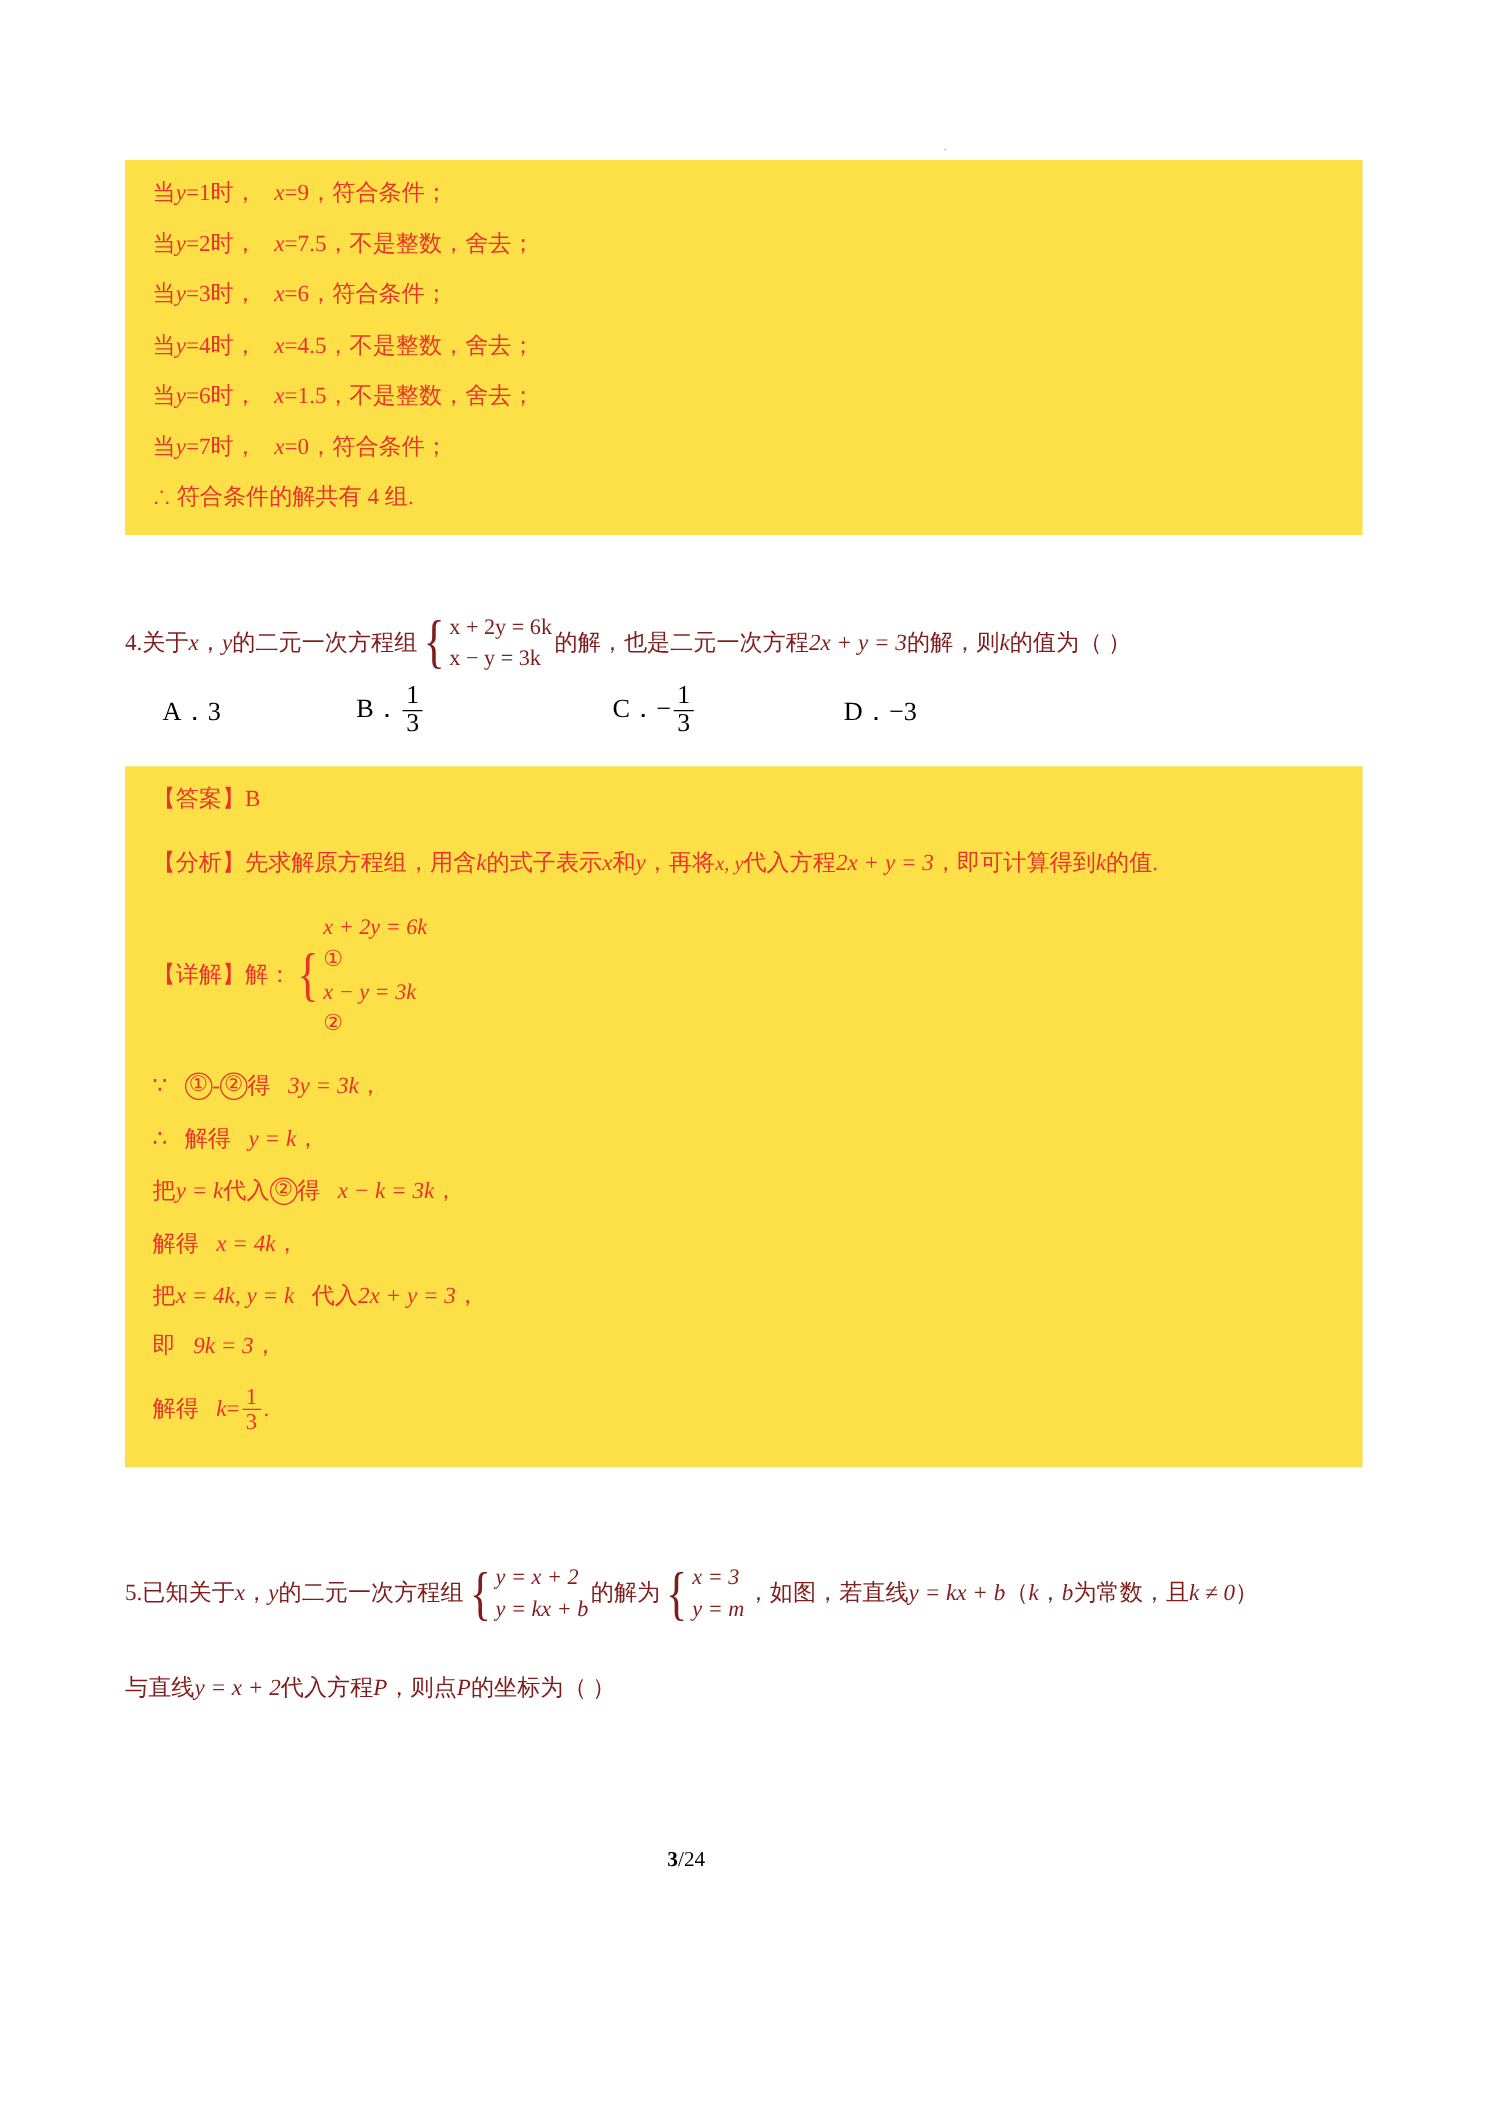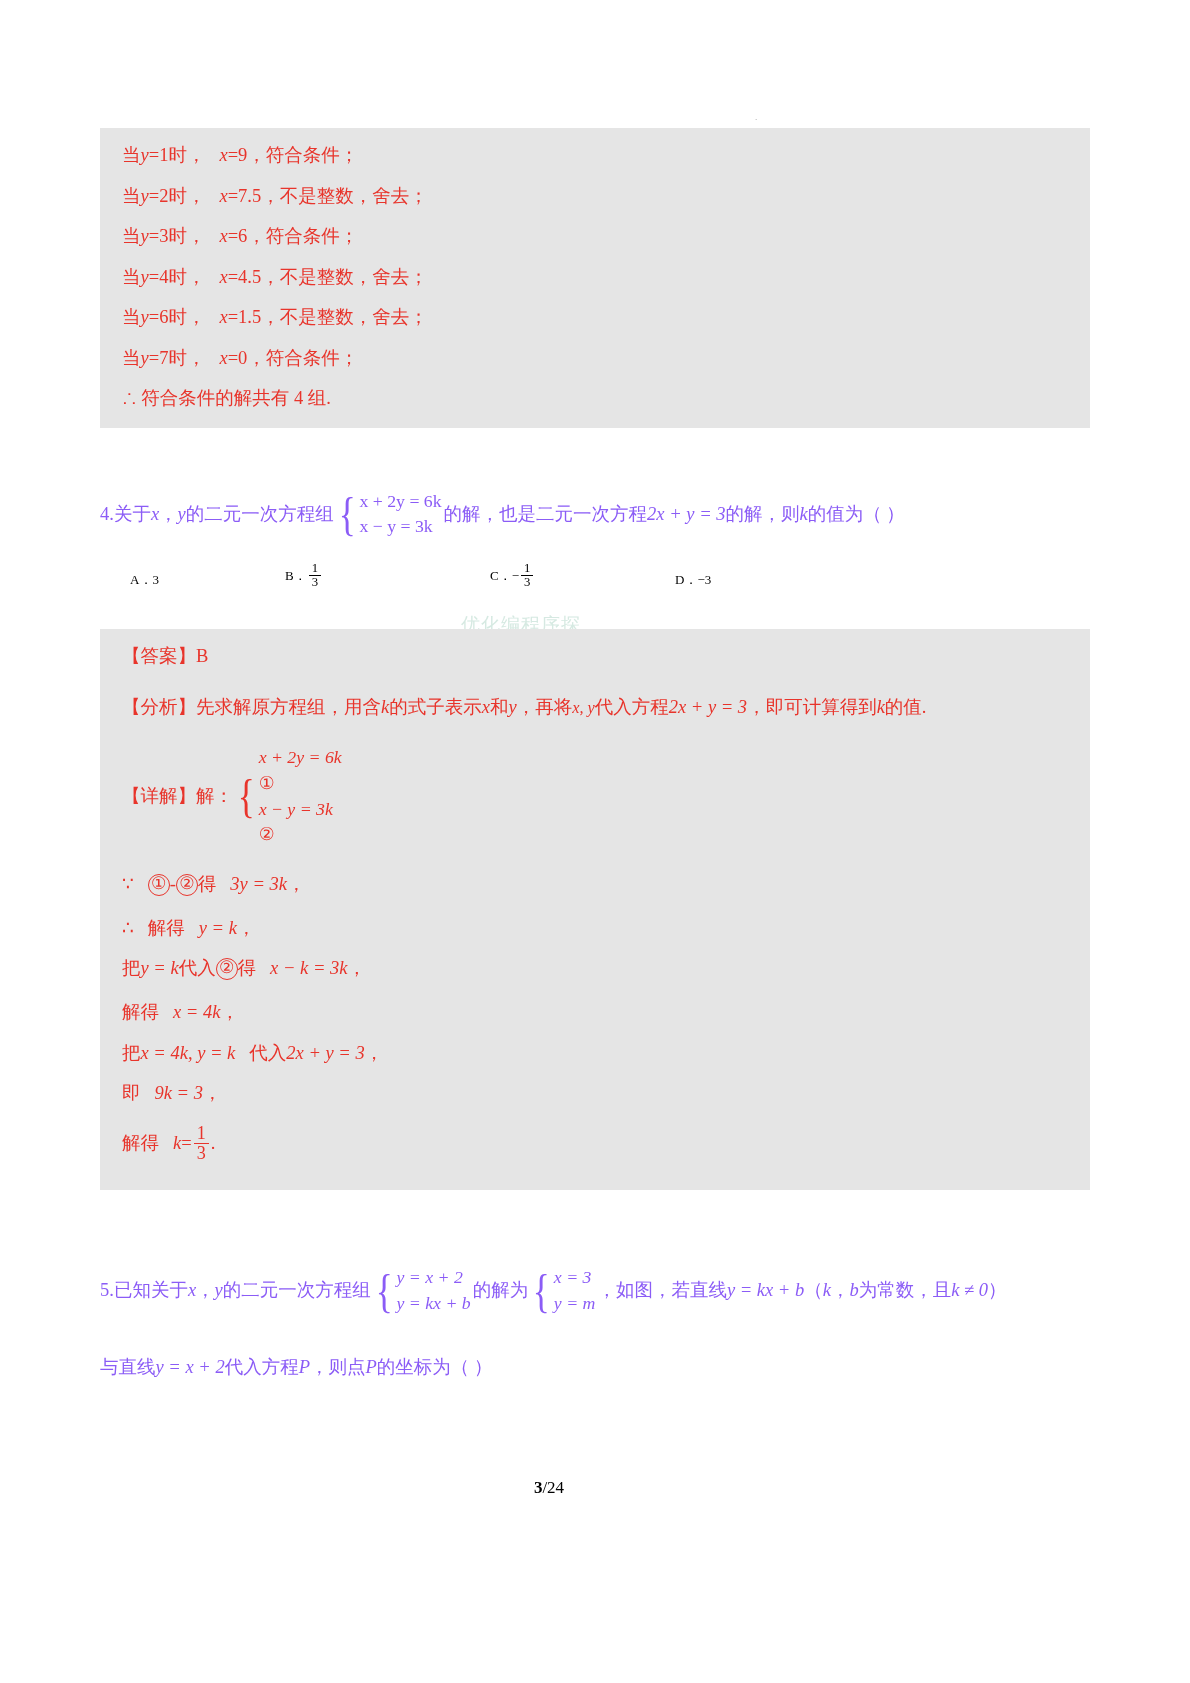--- a/index.html
+++ b/index.html
@@ -21,21 +21,21 @@
     height: 1683px;
     box-sizing: border-box;
   }
   .content {
     position: absolute;
     left: 100px;
     top: 0;
     width: 990px;
   }
   .shaded {
-    background: #e5e5e5;
+    background: #fde047;
     padding: 18px 22px 16px 22px;
     box-sizing: border-box;
     width: 990px;
   }
   .redline {
     color: #e8342b;
     font-size: 18.5px;
     line-height: 1.0;
     margin: 0 0 22px 0;
     white-space: nowrap;
@@ -101,26 +101,26 @@
     font-style: normal;
     vertical-align: middle;
     position: relative;
     top: -1px;
   }
 
   
   .qblock {
     font-size: 18.5px;
     line-height: 1.6;
-    color: #8b5cf6;
+    color: #7f1d1d;
     font-family: "Liberation Serif", serif;
   }
   .choices {
-    margin-top: 22px;
-    font-size: 13px;
+    margin-top: 6px;
+    font-size: 21px;
     position: relative;
     height: 52px;
   }
   .choices span.ch {
     position: absolute;
     white-space: nowrap;
   }
   .c-a { left: 30px; top: 8px; }
   .c-b { left: 185px; top: 0px; }
   .c-c { left: 390px; top: 0px; }

